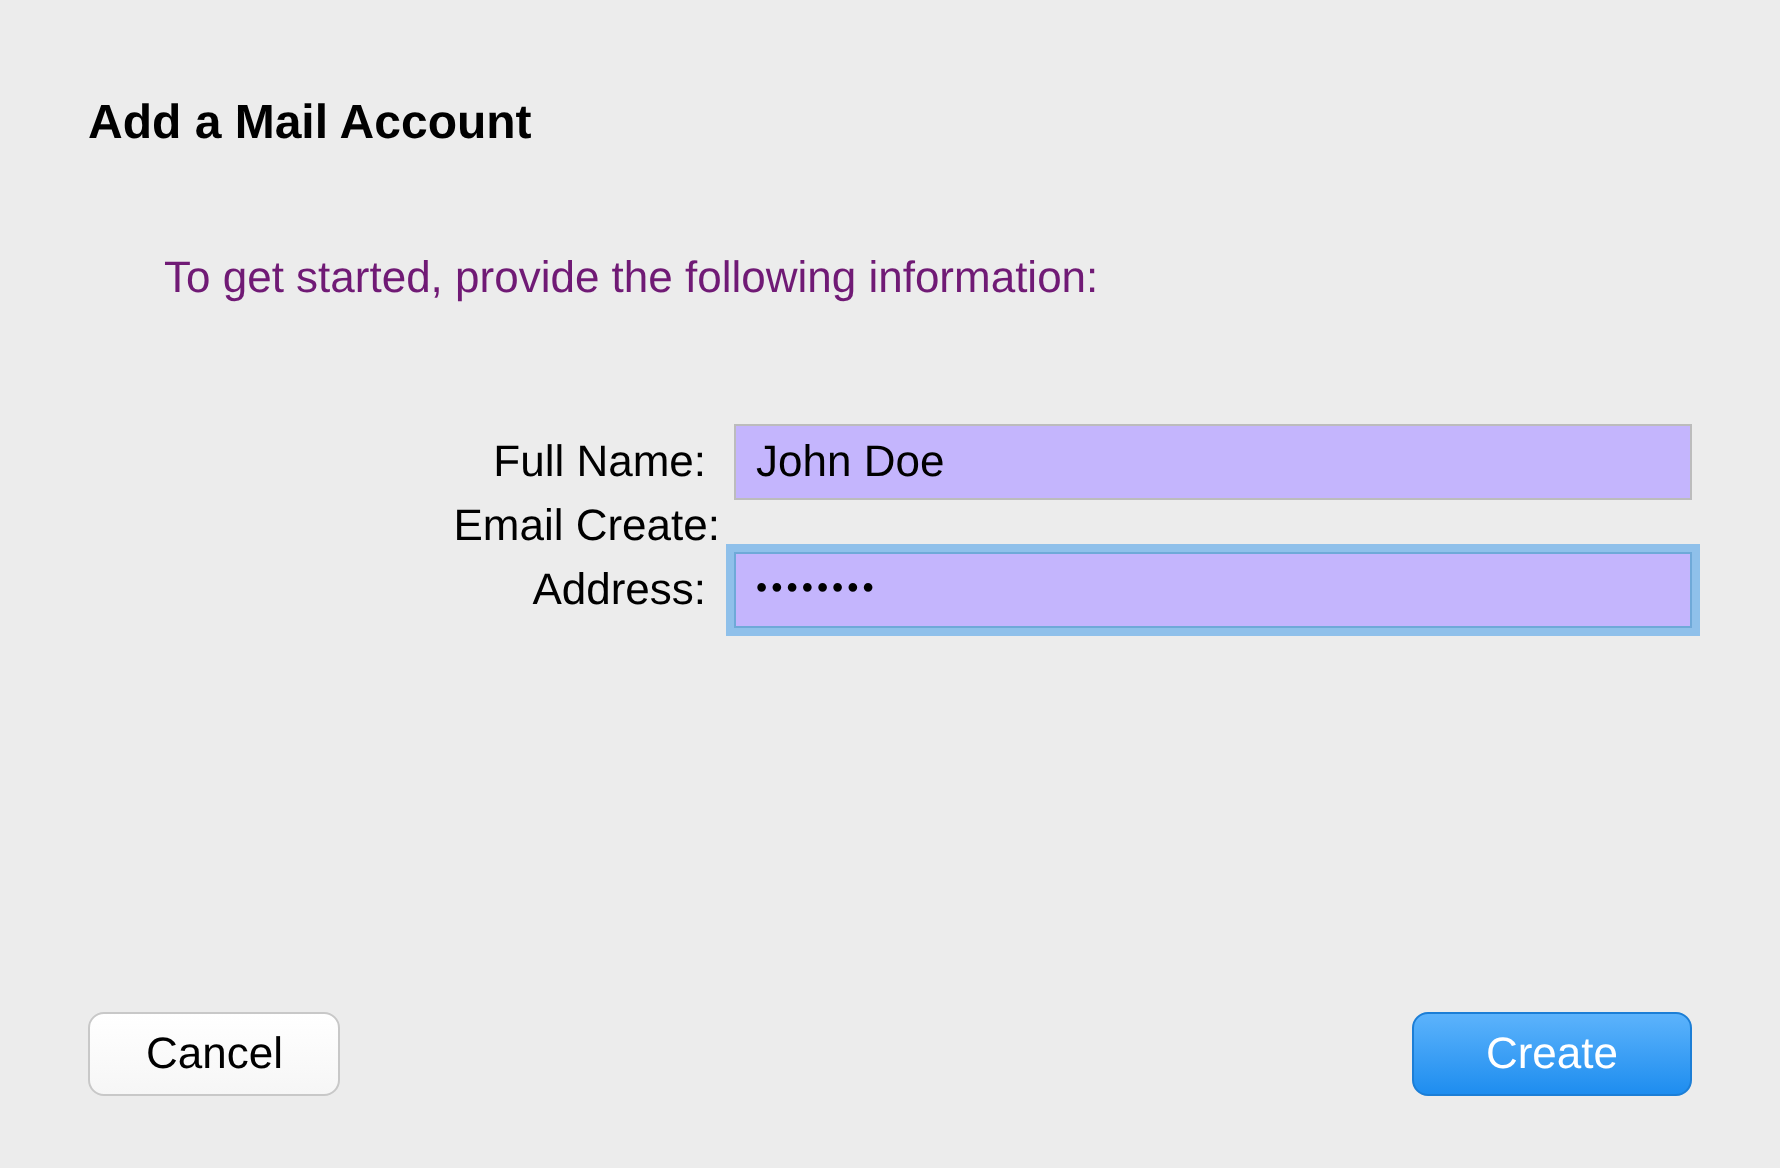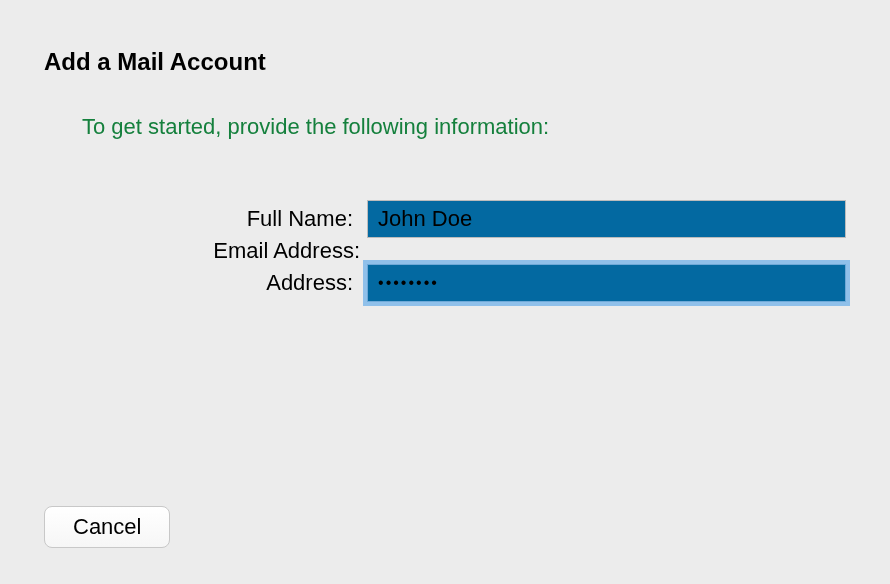--- a/index.html
+++ b/index.html
@@ -17,26 +17,26 @@
     }
     .dialog {
       padding: 48px 44px 32px 44px;
       height: 100%;
       position: relative;
     }
     .title {
       font-size: 24px;
       font-weight: 700;
       color: #000;
-      margin-bottom: 38px;
+      margin-bottom: 50px;
     }
     .subtitle {
       font-size: 22px;
       font-weight: 400;
-      color: #15803d;
+      color: #701a75;
       margin-left: 38px;
       margin-bottom: 60px;
     }
     .form {
       display: flex;
       flex-direction: column;
       margin-left: 20px;
     }
     .row {
       display: flex;
@@ -48,21 +48,21 @@
       font-size: 22px;
       color: #000;
       padding-right: 14px;
     }
     .input {
       width: 490px;
       height: 38px;
       font-size: 22px;
       padding: 4px 10px;
       border: 1px solid #bcbcbc;
-      background: #0369a1;
+      background: #c4b5fd;
       color: #000;
       outline: none;
       font-family: inherit;
     }
     .input.focused {
       border: 1px solid #6fa9d8;
       box-shadow: 0 0 0 4px #8fc0ea;
     }
     .password-dots {
       font-family: -apple-system, Arial, sans-serif;
@@ -107,26 +107,27 @@
   <div class="subtitle">To get started, provide the following information:</div>
 
   <div class="form">
 
     <div class="row">
       <div class="label">Full Name:</div>
       <input type="text" class="input" value="John Doe" style="">
     </div>
 
     <div class="row">
-      <div class="label">Email Address:</div>
+      <div class="label">Email Create:</div>
     </div>
 
     <div class="row">
       <div class="label">Address:</div>
       <input type="text" class="input focused password-dots" value="••••••••" style="">
     </div>
 
   </div>
 
   <div class="button-row">
     <button class="btn btn-cancel">Cancel</button>
+    <button class="btn btn-create">Create</button>
   </div>
 </div>
 
 </body></html>

